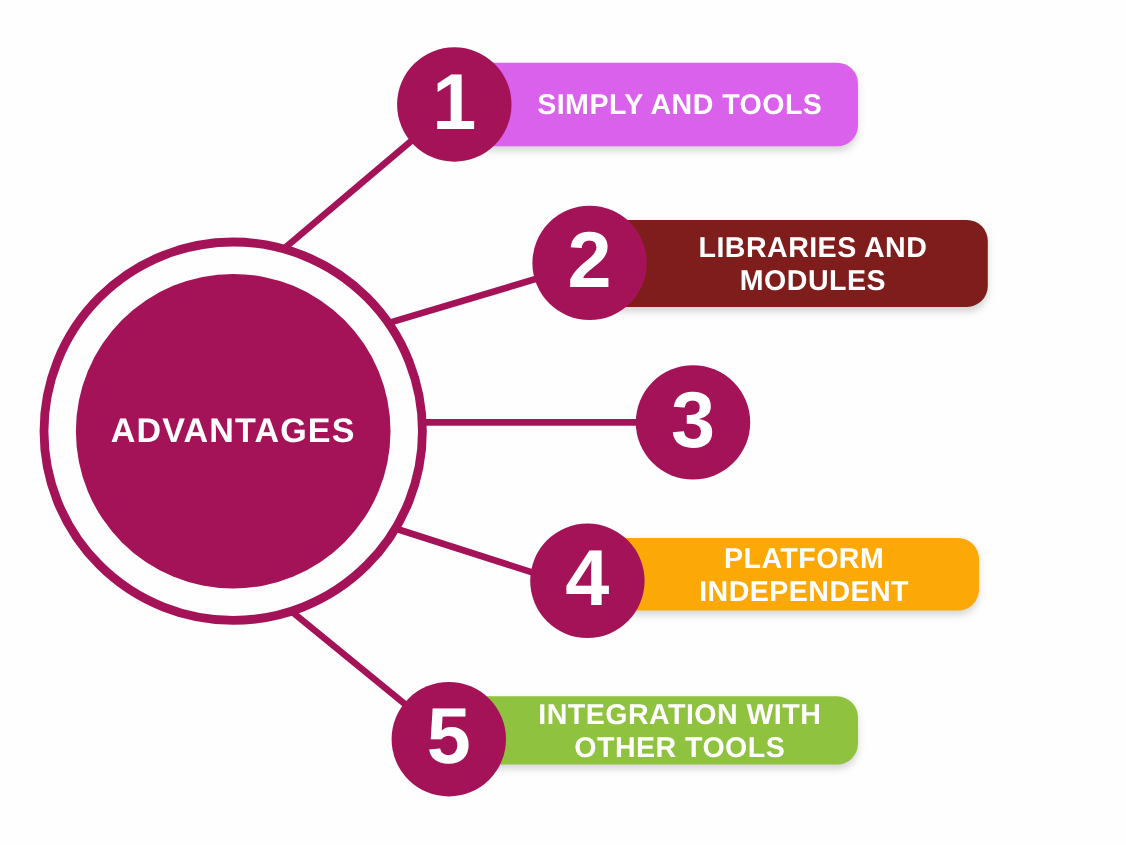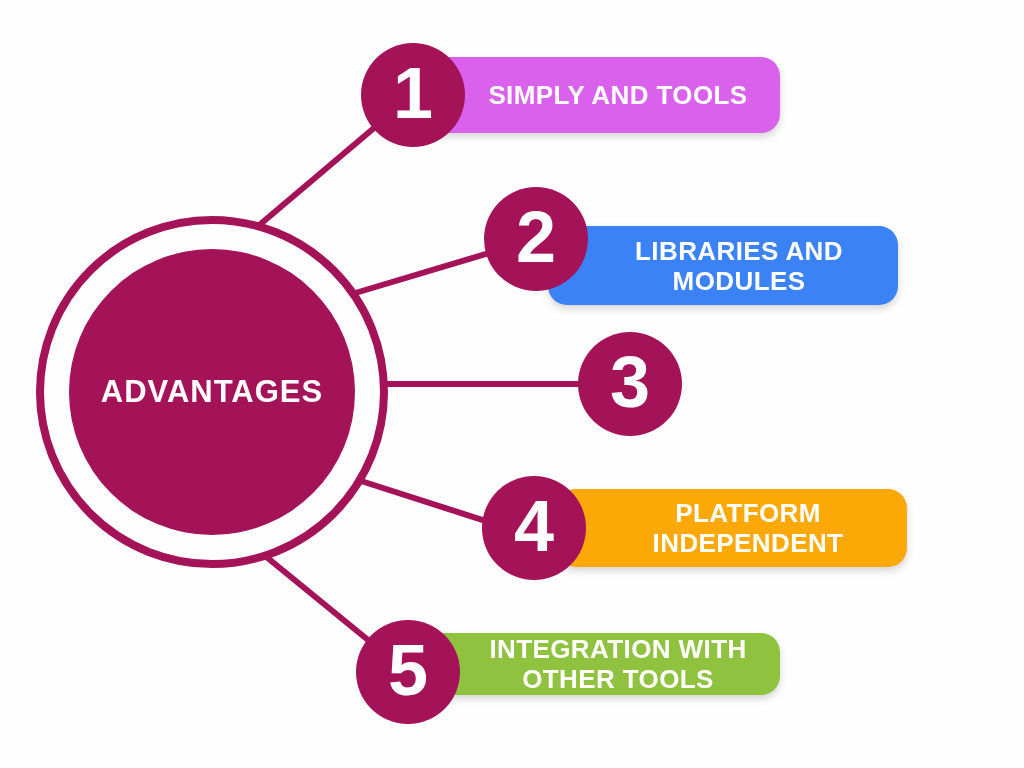--- a/index.html
+++ b/index.html
@@ -44,21 +44,21 @@
     box-shadow:0 4px 7px rgba(110,110,110,0.28);
   }
   .pill-label{
     color:var(--text_on_color);font-size:26px;font-weight:800;
     line-height:30px;text-align:center;letter-spacing:0.4px;
     white-space:pre-line;
   }
   .pill-1{left:424px;top:57px;width:356px;height:76px;}
   .pill-2{left:548px;top:200px;width:350px;height:79px;}
   .pill-3{left:644px;top:345px;width:353px;height:77px;}
-  .pill-4{left:557px;top:489px;width:350px;height:78px;}
+  .pill-4{left:540px;top:489px;width:350px;height:66px;}
   .pill-5{left:424px;top:633px;width:356px;height:62px;}
 
   
   .num{
     position:absolute;width:104px;height:104px;border-radius:50%;
     background:var(--primary);z-index:4;
     display:flex;align-items:center;justify-content:center;
   }
   .num span{
     color:var(--text_on_color);font-size:72px;font-weight:800;line-height:1;
@@ -84,21 +84,21 @@
   </svg>
 
   <div class="ring"></div>
   <div class="core">
     <div class="core-title">ADVANTAGES</div>
   </div>
 
   <div class="pill pill-1" style="background-color: rgb(217, 97, 235);">
     <span class="pill-label">SIMPLY AND TOOLS</span>
   </div>
-  <div class="pill pill-2" style="background-color: #3b82f6; margin-top: 26px;">
+  <div class="pill pill-2" style="background-color: #7f1d1d;">
     <span class="pill-label">LIBRARIES AND
 MODULES</span>
   </div>
   <div class="pill pill-4" style="background-color: rgb(252, 169, 8);">
     <span class="pill-label">PLATFORM
 INDEPENDENT</span>
   </div>
   <div class="pill pill-5" style="background-color: rgb(143, 194, 62);">
     <span class="pill-label">INTEGRATION WITH
 OTHER TOOLS</span>

